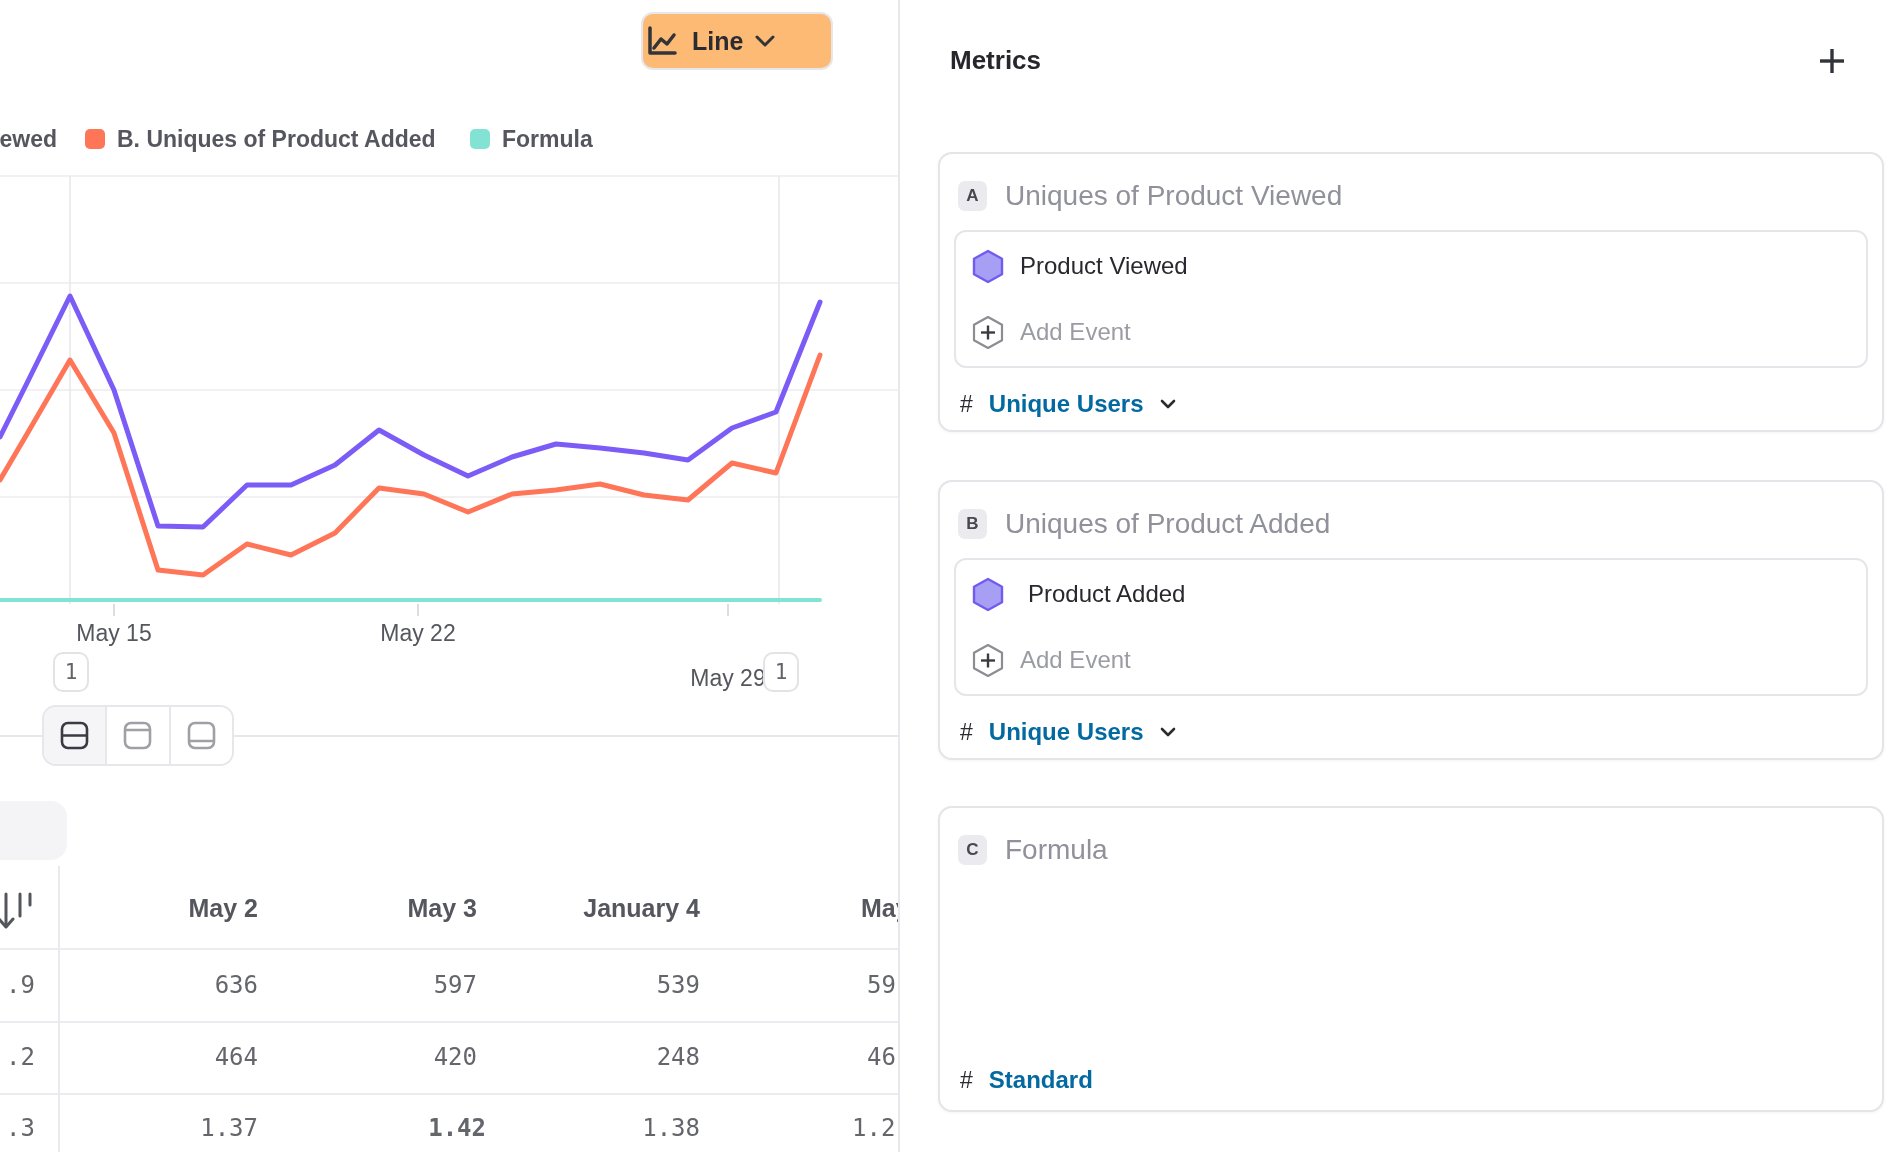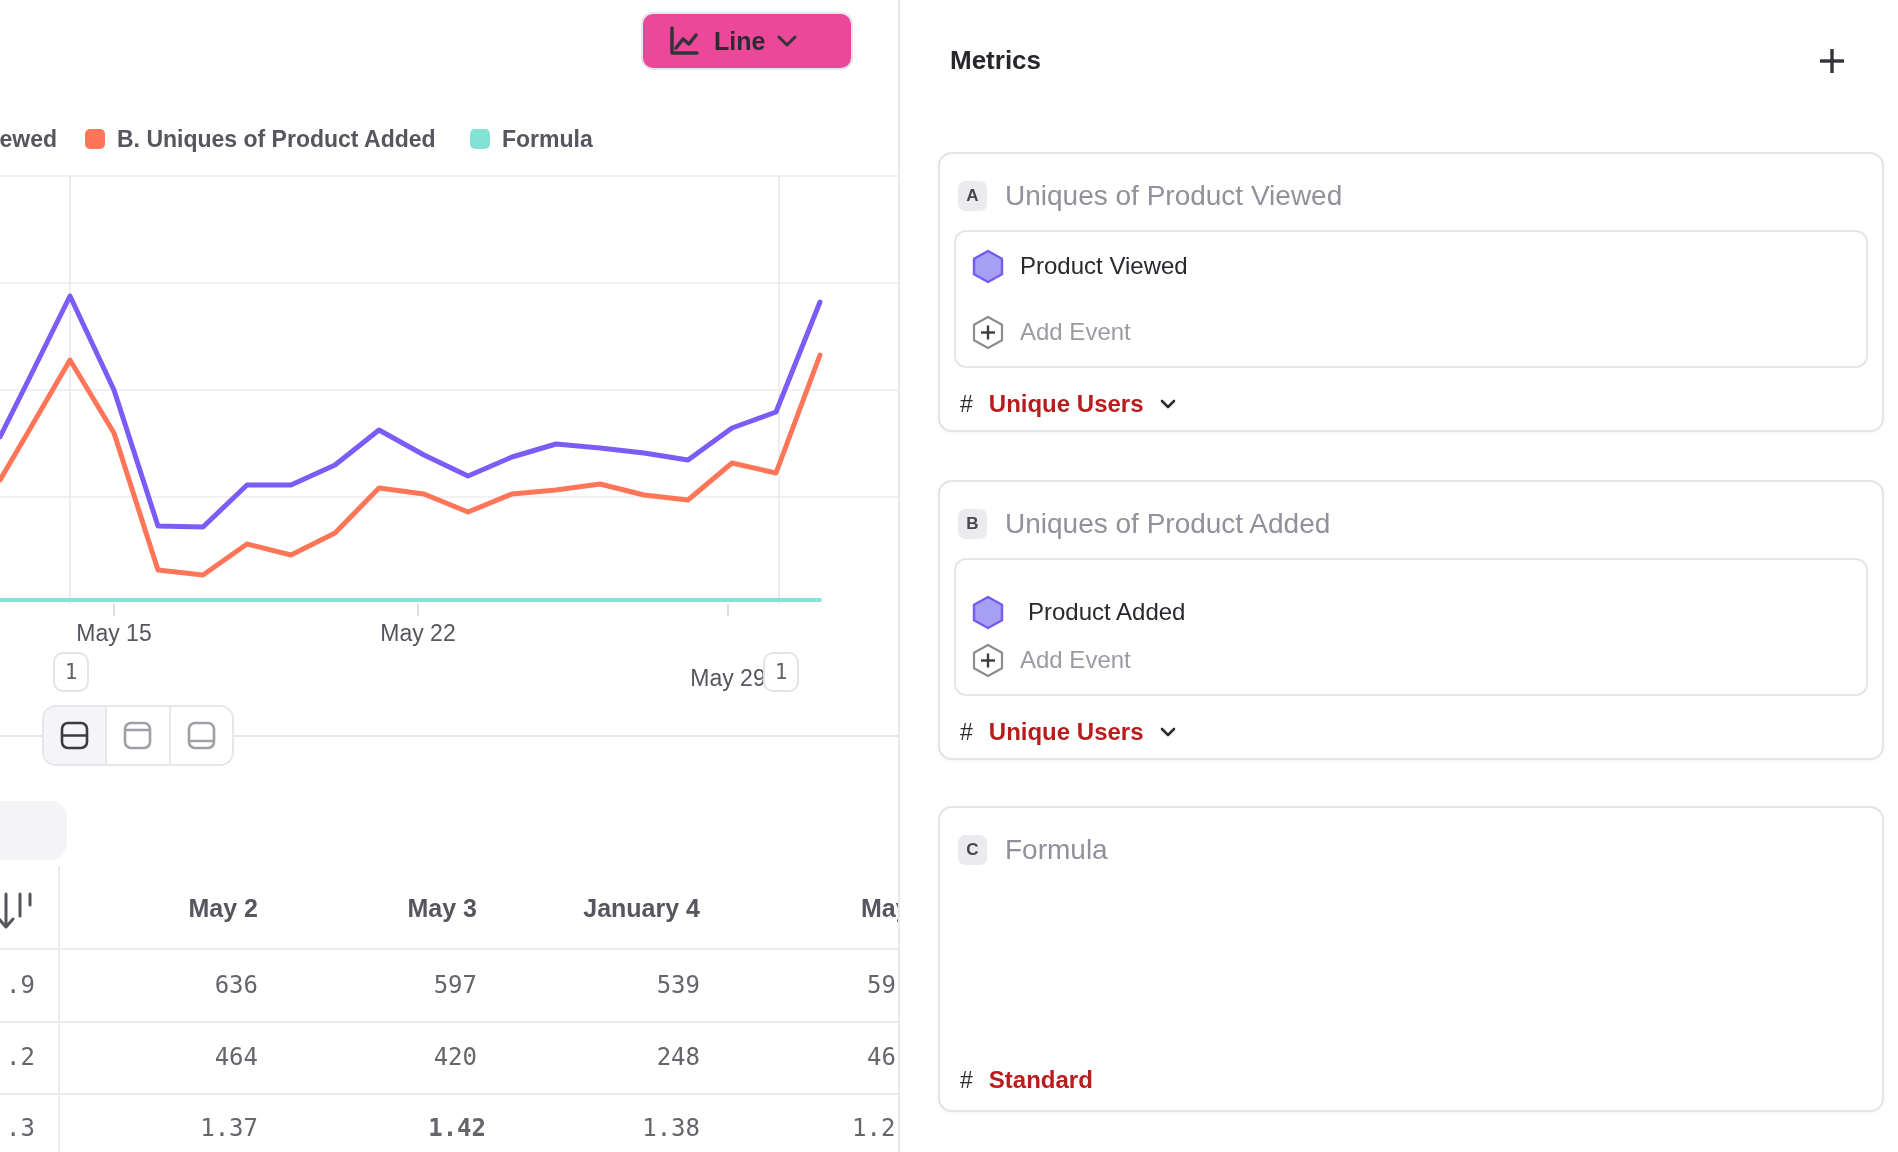--- a/index.html
+++ b/index.html
@@ -4,22 +4,22 @@
 <style>
   * { margin:0; padding:0; box-sizing:border-box; }
   html,body { width:1898px; height:1152px; background:#fff; overflow:hidden;
               font-family:"Liberation Sans", sans-serif; color:#2b2c32; }
   .abs { position:absolute; }
 
   
   #left-pane { position:absolute; left:0; top:0; width:899px; height:1152px; overflow:hidden; background:#fff; }
   #v-divider { position:absolute; left:898px; top:0; width:2px; height:1152px; background:#e8e8ec; }
 
-  .line-btn { left:641px; top:12px; width:212px; height:58px; border:2px solid #e7e7eb; border-radius:12px;
-              display:flex; align-items:center; gap:12px; padding-left:22px; background:#ec4899; cursor:pointer; }
+  .line-btn { left:641px; top:12px; width:192px; height:58px; border:2px solid #e7e7eb; border-radius:12px;
+              display:flex; align-items:center; gap:12px; background:#fdba74; cursor:pointer; }
   .line-btn .lbl { font-size:25px; font-weight:bold; color:#2b2c32; }
 
   .legend { left:0; top:126px; width:898px; height:28px; }
   .legend .txt { position:absolute; top:0; font-size:23px; font-weight:600; color:#55565e; white-space:nowrap; }
   .swatch { position:absolute; top:3px; width:20px; height:20px; border-radius:5px; }
 
   .xlab { position:absolute; top:620px; width:140px; text-align:center; font-size:23px; color:#55565e; }
 
   .ann-badge { position:absolute; top:652px; width:36px; height:40px; border:2px solid #e3e3e7; border-radius:10px;
                background:#fff; display:flex; align-items:center; justify-content:center;
@@ -50,21 +50,21 @@
   .card-head { position:absolute; left:18px; top:26px; height:32px; display:flex; align-items:center; gap:18px; }
   .badge { width:29px; height:30px; border-radius:7px; background:#ebebef; display:flex; align-items:center; justify-content:center;
            font-size:17px; font-weight:bold; color:#46474f; }
   .card-title { font-size:28px; color:#90919a; }
   .inner { position:absolute; left:14px; right:14px; top:76px; border:2px solid #e6e6ea; border-radius:12px; background:#fff; }
   .ev-row { position:absolute; left:16px; height:52px; display:flex; align-items:center; gap:16px; cursor:pointer; }
   .ev-label { font-size:24px; font-weight:400; color:#28282e; }
   .add-label { font-size:24px; color:#9b9ca3; }
   .meas-row { position:absolute; left:20px; height:36px; display:flex; align-items:center; gap:16px; cursor:pointer; }
   .hash { font-size:23px; color:#2b2c32; }
-  .meas-label { font-size:24px; font-weight:600; color:#b91c1c; }
+  .meas-label { font-size:24px; font-weight:600; color:#0369a1; }
   .formula-box { position:absolute; left:14px; right:14px; top:14px; height:62px; background:#f3f3f6; border-radius:10px;
                  display:flex; align-items:center; padding-left:20px; cursor:text; }
   .formula-text { font-size:24px; color:#28282e; }
   svg { display:block; }
 </style>
 </head>
 <body>
 
 <div id="left-pane">
 
@@ -215,21 +215,21 @@
       </svg>
     </div>
   </div>
 
   <div class="card" style="top:480px; height:280px;">
     <div class="card-head">
       <div class="badge">B</div>
       <div class="card-title">Uniques of Product Added</div>
     </div>
     <div class="inner" style="height:138px;">
-      <div class="ev-row" style="top:26px;gap:24px;">
+      <div class="ev-row" style="top:8px;gap:24px;">
         <svg width="32" height="35" viewBox="0 0 32 35">
           <path d="M16 2 L30 9.8 L30 25.2 L16 33 L2 25.2 L2 9.8 Z" fill="#a79ff4" stroke="#715cf0" stroke-width="2.4" stroke-linejoin="round"></path>
         </svg>
         <span class="ev-label">Product Added</span>
       </div>
       <div class="ev-row" style="top:74px;">
         <svg width="32" height="35" viewBox="0 0 32 35">
           <path d="M16 2 L30 9.8 L30 25.2 L16 33 L2 25.2 L2 9.8 Z" fill="none" stroke="#8c8d93" stroke-width="2.2" stroke-linejoin="round"></path>
           <line x1="16" y1="10.5" x2="16" y2="24.5" stroke="#3b3c42" stroke-width="2.4"></line>
           <line x1="9" y1="17.5" x2="23" y2="17.5" stroke="#3b3c42" stroke-width="2.4"></line>

